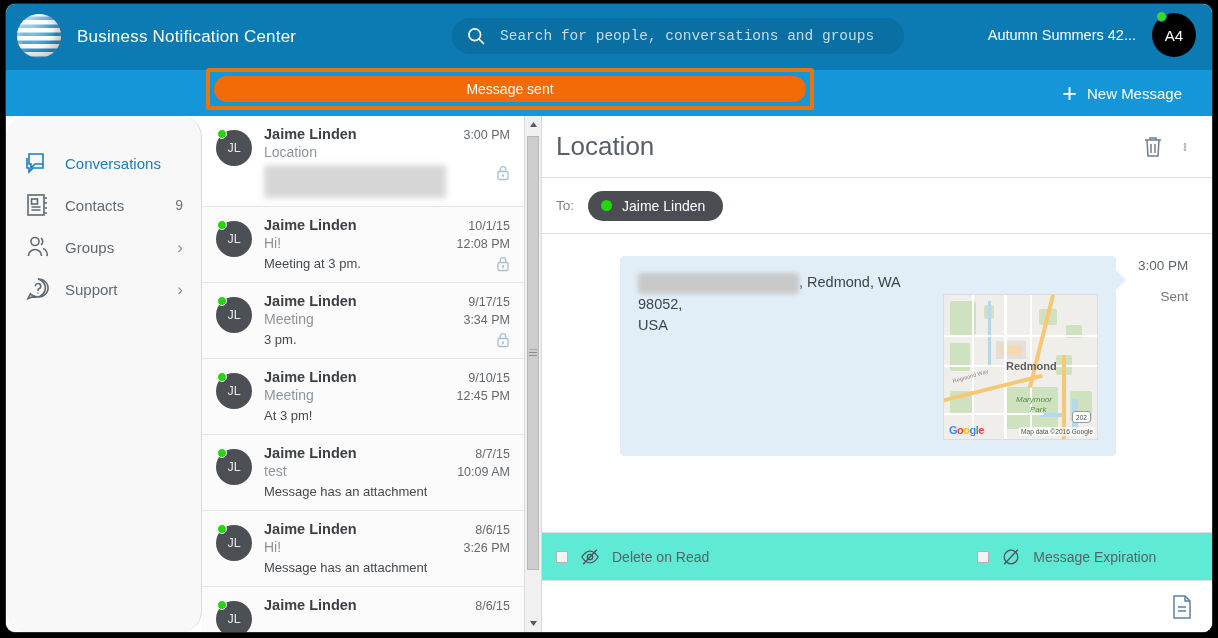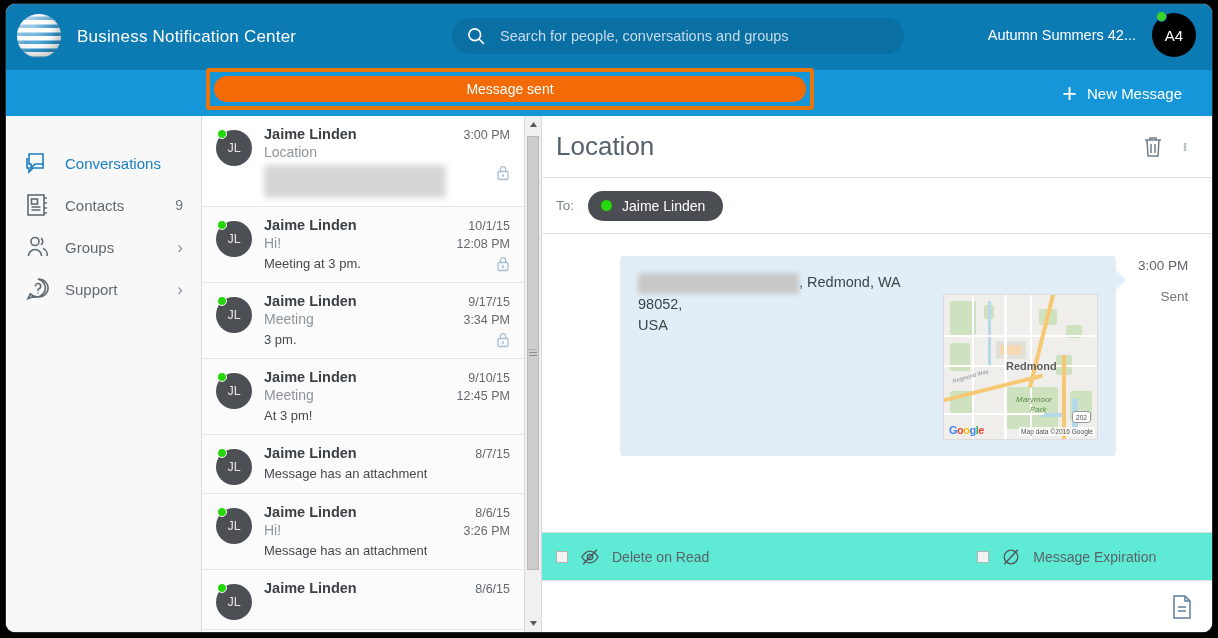--- a/index.html
+++ b/index.html
@@ -67,21 +67,21 @@
     align-items: center;
     padding-left: 14px;
   }
   .search-icon { width: 20px; height: 20px; flex: none; }
   .search-input {
     background: transparent;
     border: 0;
     outline: none;
     color: #ffffff;
     font-size: 14.5px;
-    font-family: Liberation Sans, sans-serif;
+    font-family: Liberation Mono, monospace;
     margin-left: 14px;
     width: 380px;
   }
   .search-input::placeholder { color: #c6dced; opacity: 1; }
   .user-block {
     position: absolute;
     right: 16px; top: 9px;
     display: flex;
     align-items: center;
   }
@@ -161,20 +161,21 @@
     background: #ffffff;
   }
 
   
   .sidebar {
     width: 196px;
     flex: none;
     background: #f8f8f8;
     border-right: 1px solid #d9d9d9;
     padding-top: 26px;
+    border-radius: 21px;
   }
   .nav-item {
     height: 42px;
     display: flex;
     align-items: center;
     padding: 0 18px 0 19px;
     cursor: pointer;
     color: #5f6a72;
     font-size: 15px;
   }
@@ -598,20 +599,24 @@
           <div class="conv-item">
             <div class="av-wrap">
               <div class="av">JL</div>
               <div class="av-dot"></div>
             </div>
             <div class="conv-main">
               <div class="conv-row1">
                 <span class="conv-name">Jaime Linden</span>
                 <span class="conv-time">8/7/15</span>
               </div>
+              <div class="conv-row2">
+                <span class="conv-subject">test</span>
+                <span class="conv-time2">10:09 AM</span>
+              </div>
               <div class="conv-row3">
                 <span class="conv-preview">Message has an attachment</span>
               </div>
             </div>
           </div>
           <div class="conv-item">
             <div class="av-wrap">
               <div class="av">JL</div>
               <div class="av-dot"></div>
             </div>

